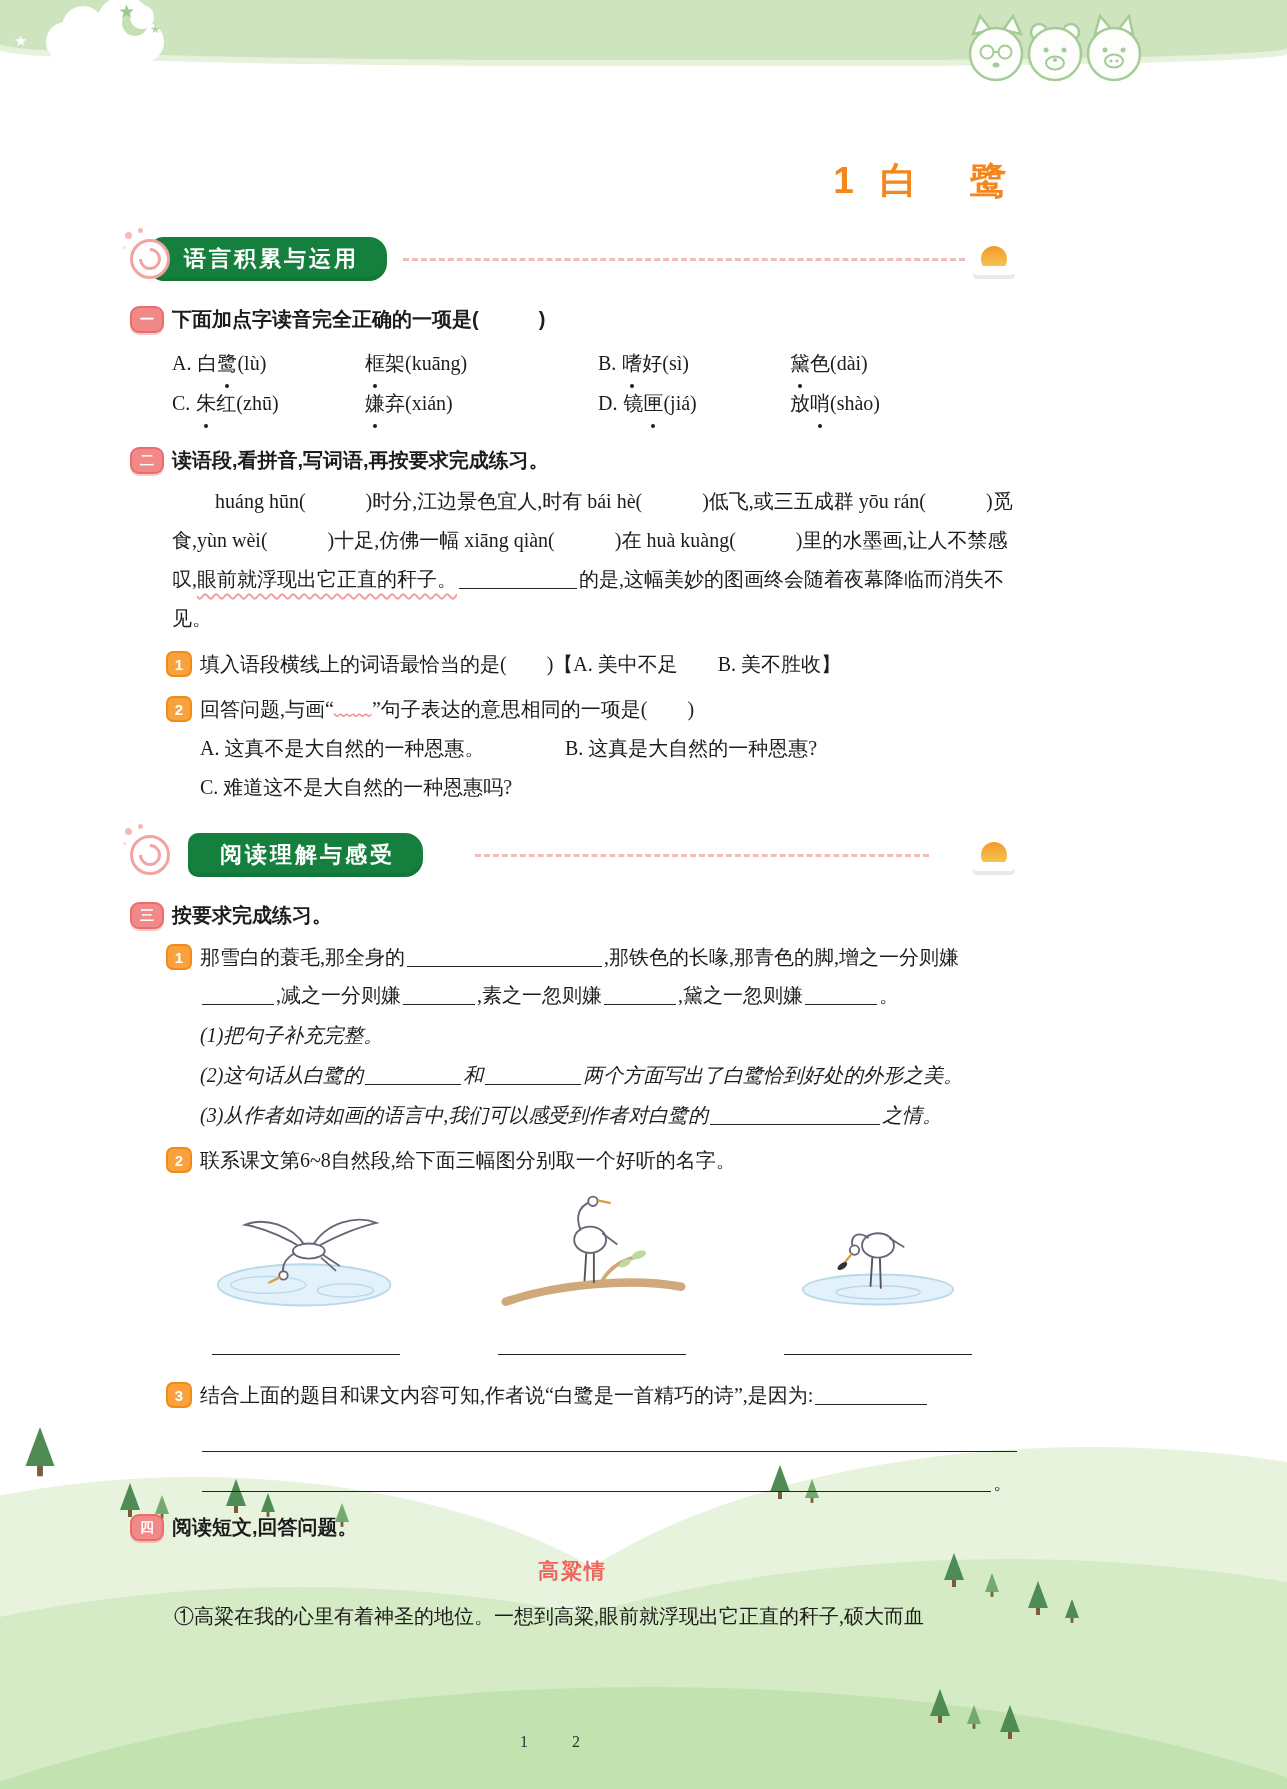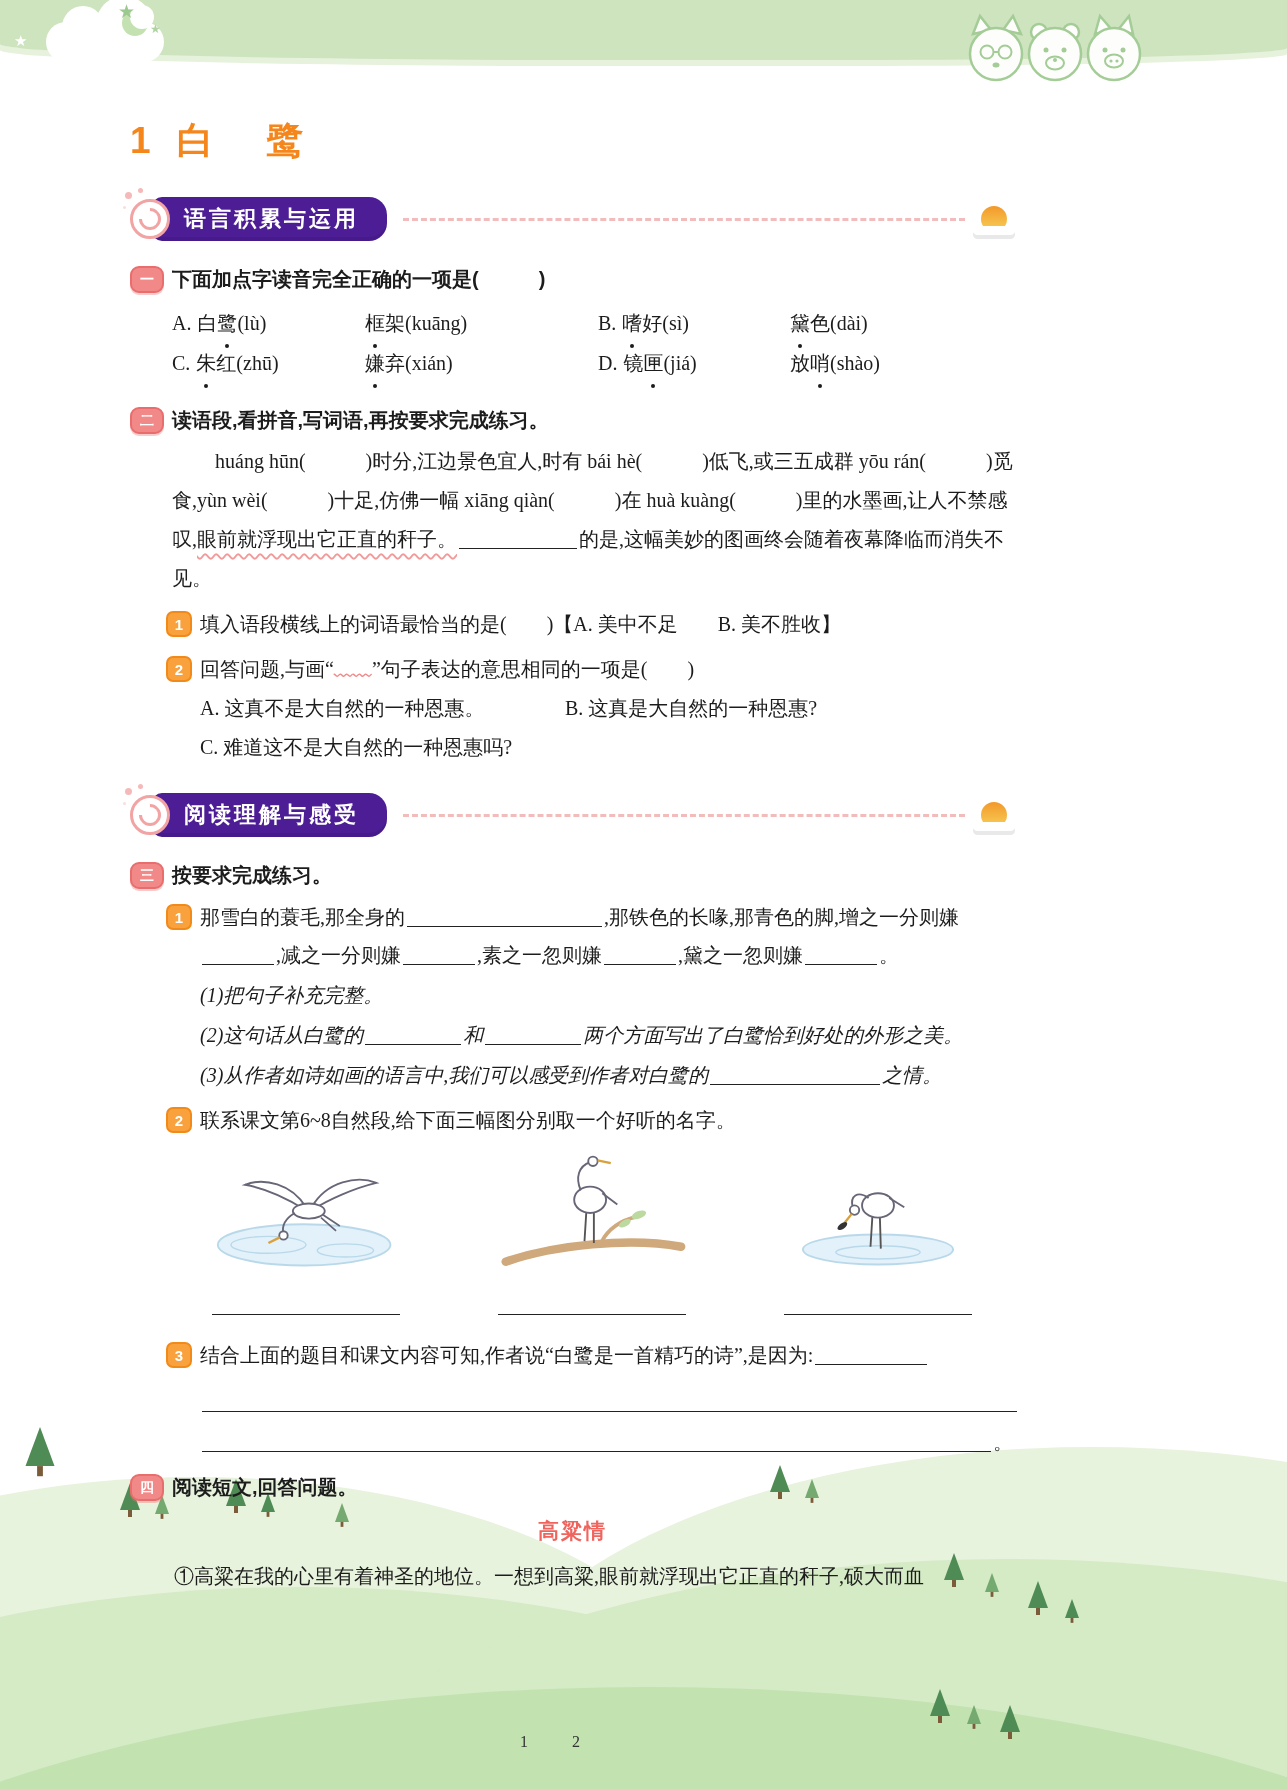--- a/index.html
+++ b/index.html
@@ -17,32 +17,32 @@
   .cloud::before { content:""; position:absolute; left:16px; top:-16px; width:42px; height:42px; border-radius:50%; background:#fff; }
   .cloud::after  { content:""; position:absolute; left:50px; top:-26px; width:56px; height:56px; border-radius:50%; background:#fff; }
   .moon { position:absolute; left:76px; top:-12px; width:26px; height:26px; border-radius:50%; background:#c4e2b1; z-index:3; }
   .moon::after { content:""; position:absolute; left:8px; top:-5px; width:24px; height:24px; border-radius:50%; background:#fff; }
   .star { position:absolute; font-family:"DejaVu Sans",sans-serif; z-index:4; }
   .mascots { position:absolute; right:138px; top:8px; z-index:4; }
 
   
   .content { position:absolute; left:130px; top:60px; width:885px; z-index:2; }
 
-  .lesson-title { margin-top:56px; text-align:left; color:#f5861c;
+  .lesson-title { margin-top:96px; text-align:right; color:#f5861c;
     font-family:"Liberation Sans",sans-serif; font-weight:700; font-size:37px; letter-spacing:8px; }
 
   
   .ribbon { display:flex; align-items:center; margin-top:30px; height:46px; }
   .rb-ic { flex:none; width:40px; height:40px; border-radius:50%; background:#fff; border:3px solid #f2a3a3;
     display:flex; align-items:center; justify-content:center; z-index:2; position:relative; }
   .rb-ic::after { content:""; width:16px; height:16px; border:3px solid #f2a3a3; border-top-color:transparent;
     border-radius:50%; transform:rotate(-45deg); }
   .rb-ic::before { content:""; position:absolute; top:-10px; left:-8px; width:7px; height:7px; border-radius:50%;
     background:#f6b9b9; box-shadow:12px -5px 0 -1px #f6b9b9, -4px 12px 0 -2px #fadede; }
-  .rb-label { background:#4c1d95; color:#fff; font-family:"Liberation Sans",sans-serif; font-weight:700;
+  .rb-label { background:#15803d; color:#fff; font-family:"Liberation Sans",sans-serif; font-weight:700;
     font-size:22px; letter-spacing:3px; padding:7px 28px 7px 32px; margin-left:-18px;
     border-radius:10px 18px 18px 10px; box-shadow:inset 0 -4px 0 rgba(0,0,0,.07); }
   .rb-dash { flex:1; border-top:3px dashed #f3bcbc; margin:0 16px; height:0; }
   .sun { flex:none; width:26px; height:26px; border-radius:50%;
     background:linear-gradient(#f2992b,#f8cf57); position:relative; margin-right:8px; }
   .sun::after { content:""; position:absolute; left:-8px; bottom:-3px; width:42px; height:9px;
     background:#fff; border-radius:6px; box-shadow:0 4px 0 #e9e9e9; }
 
   
   .q-head { display:flex; align-items:flex-start; margin-top:22px; }
@@ -187,21 +187,21 @@
     <span class="s-badge">1</span>
     <div class="sub-text">填入语段横线上的词语最恰当的是(　　)【A. 美中不足　　B. 美不胜收】</div>
   </div>
   <div class="sub-row">
     <span class="s-badge">2</span>
     <div class="sub-text"><span>回答问题,与画“</span><span class="wavy-mark">﹏﹏</span><span>”句子表达的意思相同的一项是(　　)</span></div>
   </div>
   <div class="optline"><span class="o1">A. 这真不是大自然的一种恩惠。</span><span>B. 这真是大自然的一种恩惠?</span></div>
   <div class="optline">C. 难道这不是大自然的一种恩惠吗?</div>
 
-  <div class="ribbon" style="margin-top:26px;">
+  <div class="ribbon" style="margin-top:26px;gap:36px;">
     <span class="rb-ic"></span>
     <span class="rb-label">阅读理解与感受</span>
     <span class="rb-dash"></span>
     <span class="sun"></span>
   </div>
 
   <div class="q-head">
     <span class="q-badge">三</span>
     <span class="q-stem">按要求完成练习。</span>
   </div>

